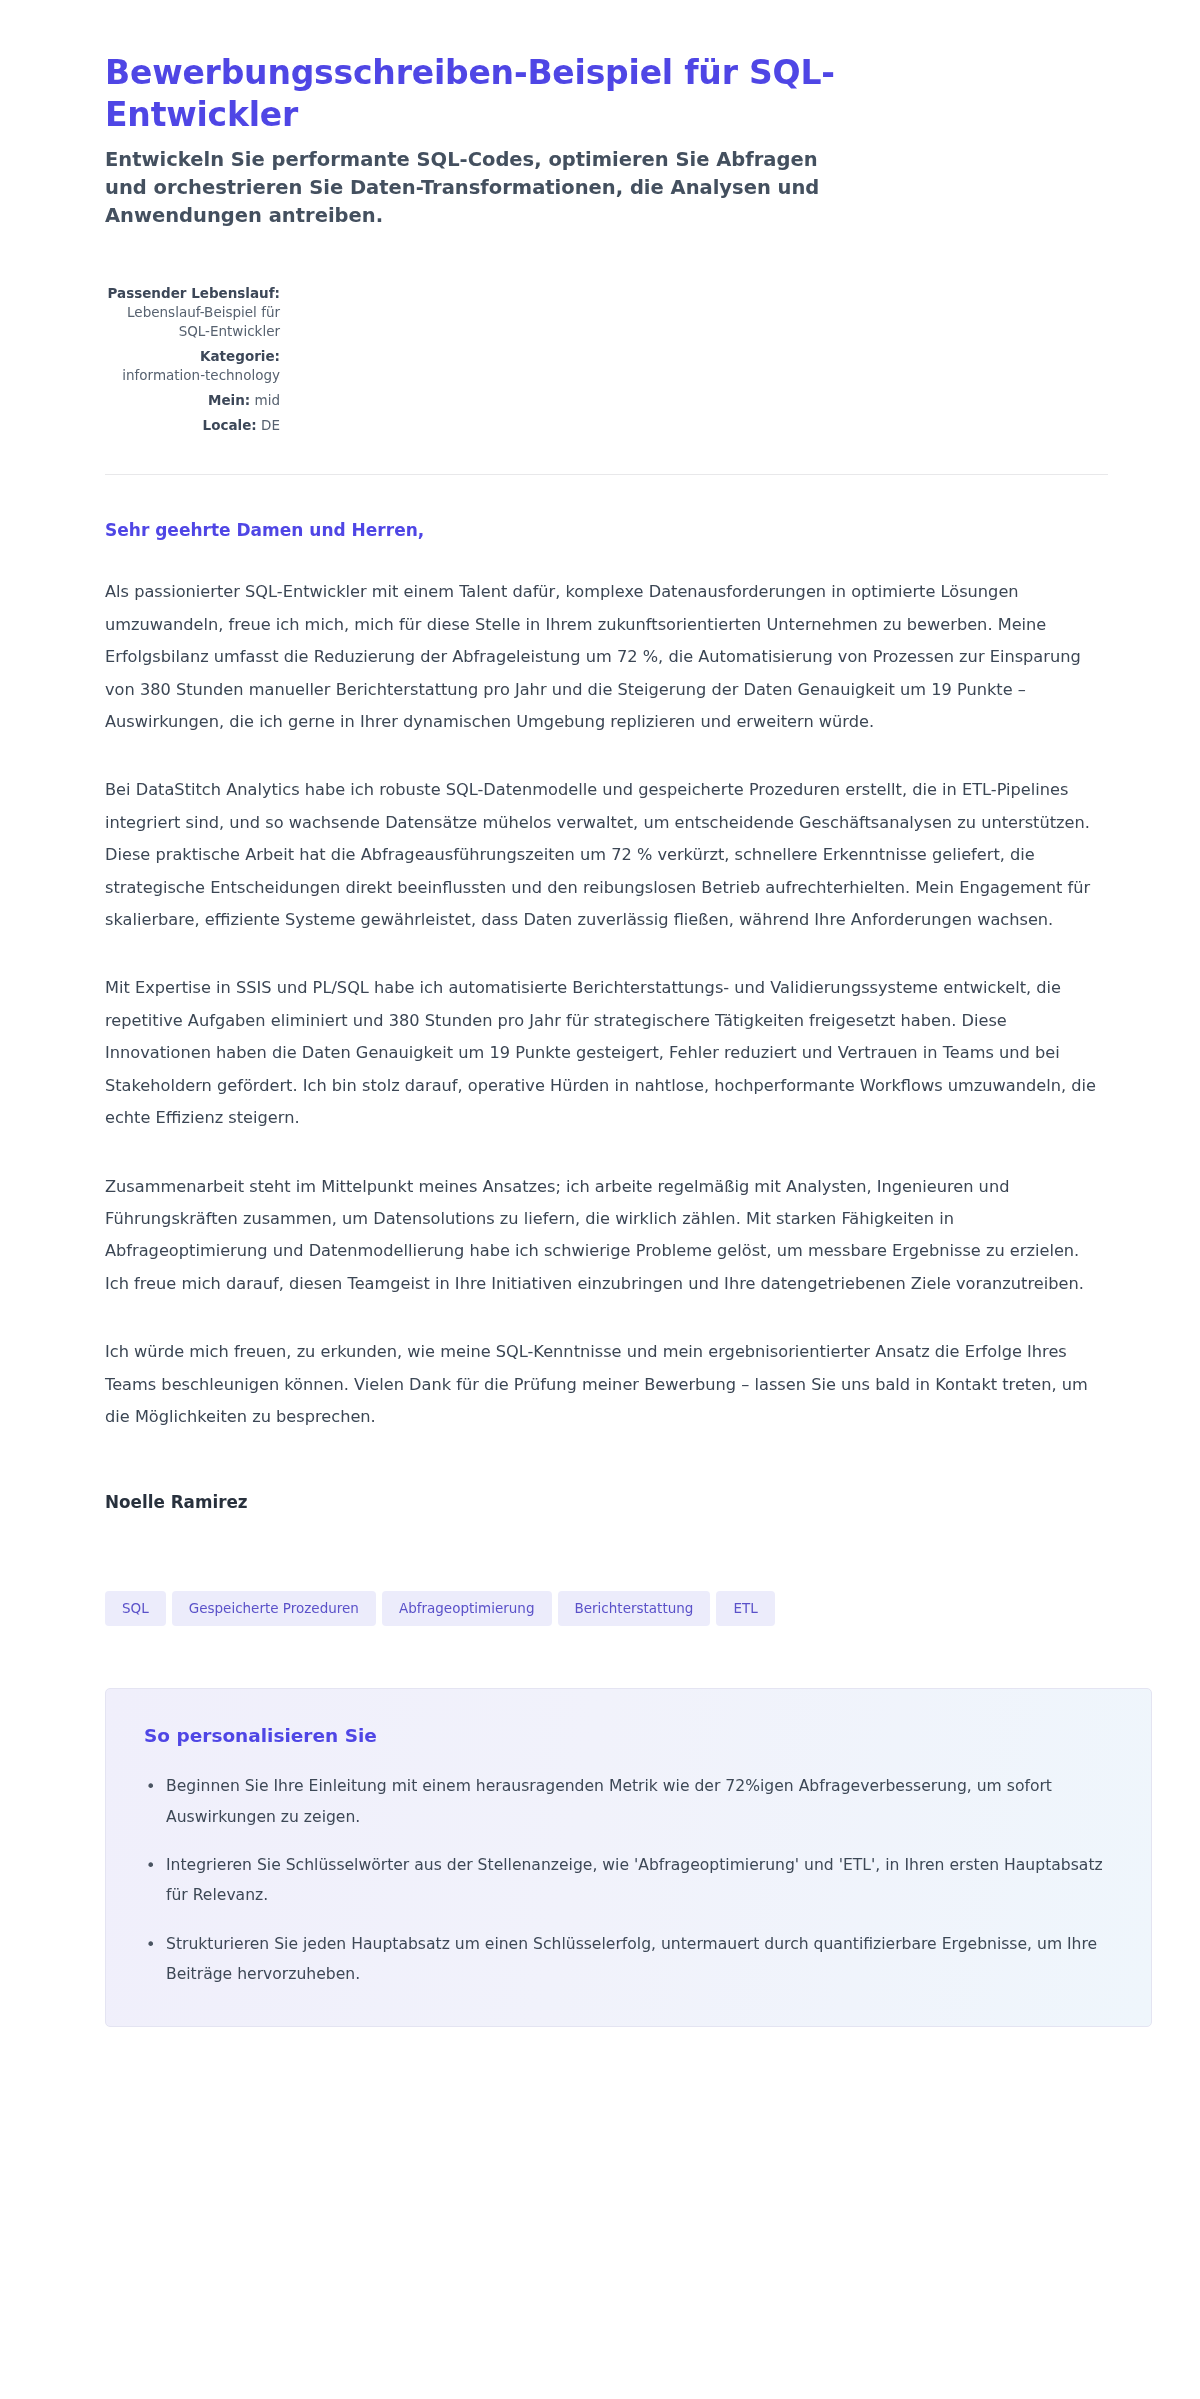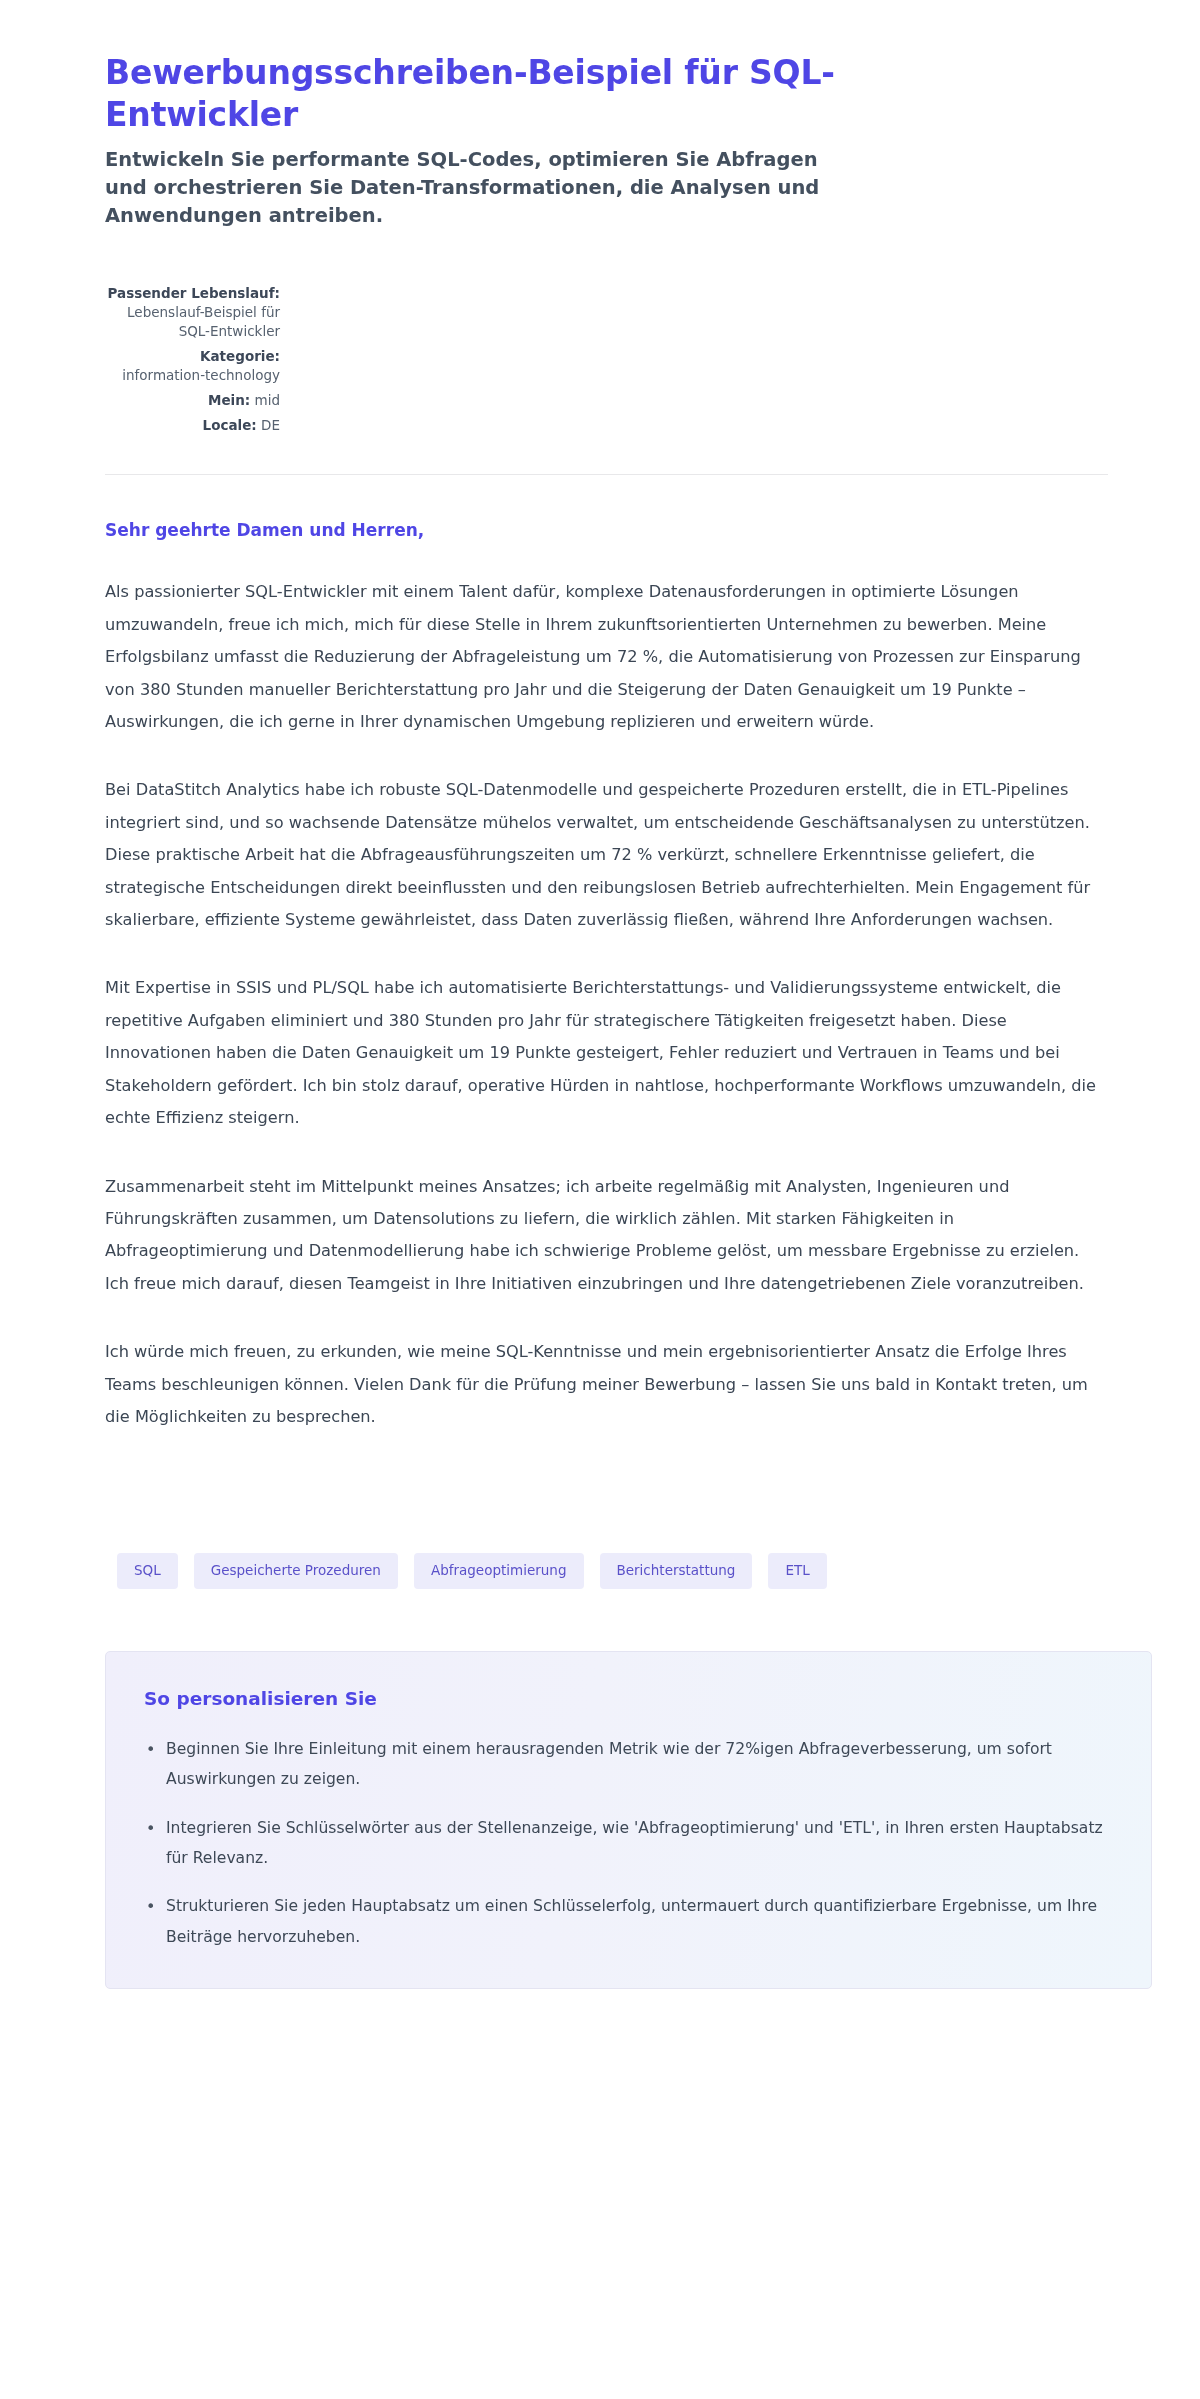--- a/index.html
+++ b/index.html
@@ -109,23 +109,22 @@
     font-size: 16.2px;
     color: #566272;
     margin: 0;
     line-height: 1.5;
   }
 
   
   .tags {
     display: flex;
     flex-wrap: wrap;
-    gap: 16px;
+    gap: 6px;
     padding: 62px 100px 0 105px;
-    margin-left: 12px;
   }
   .tag {
     background: #ececfb;
     color: #5a51c9;
     font-size: 13.5px;
     line-height: 1;
     padding: 11px 17px;
     border-radius: 4px;
     white-space: nowrap;
   }
@@ -211,20 +210,21 @@
     <div id="paragraph-host">
         <p class="body-para">Als passionierter SQL-Entwickler mit einem Talent dafür, komplexe Datenausforderungen in optimierte Lösungen umzuwandeln, freue ich mich, mich für diese Stelle in Ihrem zukunftsorientierten Unternehmen zu bewerben. Meine Erfolgsbilanz umfasst die Reduzierung der Abfrageleistung um 72 %, die Automatisierung von Prozessen zur Einsparung von 380 Stunden manueller Berichterstattung pro Jahr und die Steigerung der Daten Genauigkeit um 19 Punkte – Auswirkungen, die ich gerne in Ihrer dynamischen Umgebung replizieren und erweitern würde.</p>
         <p class="body-para">Bei DataStitch Analytics habe ich robuste SQL-Datenmodelle und gespeicherte Prozeduren erstellt, die in ETL-Pipelines integriert sind, und so wachsende Datensätze mühelos verwaltet, um entscheidende Geschäftsanalysen zu unterstützen. Diese praktische Arbeit hat die Abfrageausführungszeiten um 72 % verkürzt, schnellere Erkenntnisse geliefert, die strategische Entscheidungen direkt beeinflussten und den reibungslosen Betrieb aufrechterhielten. Mein Engagement für skalierbare, effiziente Systeme gewährleistet, dass Daten zuverlässig fließen, während Ihre Anforderungen wachsen.</p>
         <p class="body-para">Mit Expertise in SSIS und PL/SQL habe ich automatisierte Berichterstattungs- und Validierungssysteme entwickelt, die repetitive Aufgaben eliminiert und 380 Stunden pro Jahr für strategischere Tätigkeiten freigesetzt haben. Diese Innovationen haben die Daten Genauigkeit um 19 Punkte gesteigert, Fehler reduziert und Vertrauen in Teams und bei Stakeholdern gefördert. Ich bin stolz darauf, operative Hürden in nahtlose, hochperformante Workflows umzuwandeln, die echte Effizienz steigern.</p>
         <p class="body-para">Zusammenarbeit steht im Mittelpunkt meines Ansatzes; ich arbeite regelmäßig mit Analysten, Ingenieuren und Führungskräften zusammen, um Datensolutions zu liefern, die wirklich zählen. Mit starken Fähigkeiten in Abfrageoptimierung und Datenmodellierung habe ich schwierige Probleme gelöst, um messbare Ergebnisse zu erzielen. Ich freue mich darauf, diesen Teamgeist in Ihre Initiativen einzubringen und Ihre datengetriebenen Ziele voranzutreiben.</p>
         <p class="body-para">Ich würde mich freuen, zu erkunden, wie meine SQL-Kenntnisse und mein ergebnisorientierter Ansatz die Erfolge Ihres Teams beschleunigen können. Vielen Dank für die Prüfung meiner Bewerbung – lassen Sie uns bald in Kontakt treten, um die Möglichkeiten zu besprechen.</p>
       </div>
   </div>
 
   <div class="signature">
+    <div class="sig-name">Noelle Ramirez</div>
   </div>
 
   <div class="tags" id="tag-host">
       <span class="tag">SQL</span>
       <span class="tag">Gespeicherte Prozeduren</span>
       <span class="tag">Abfrageoptimierung</span>
       <span class="tag">Berichterstattung</span>
       <span class="tag">ETL</span>
     </div>
 

